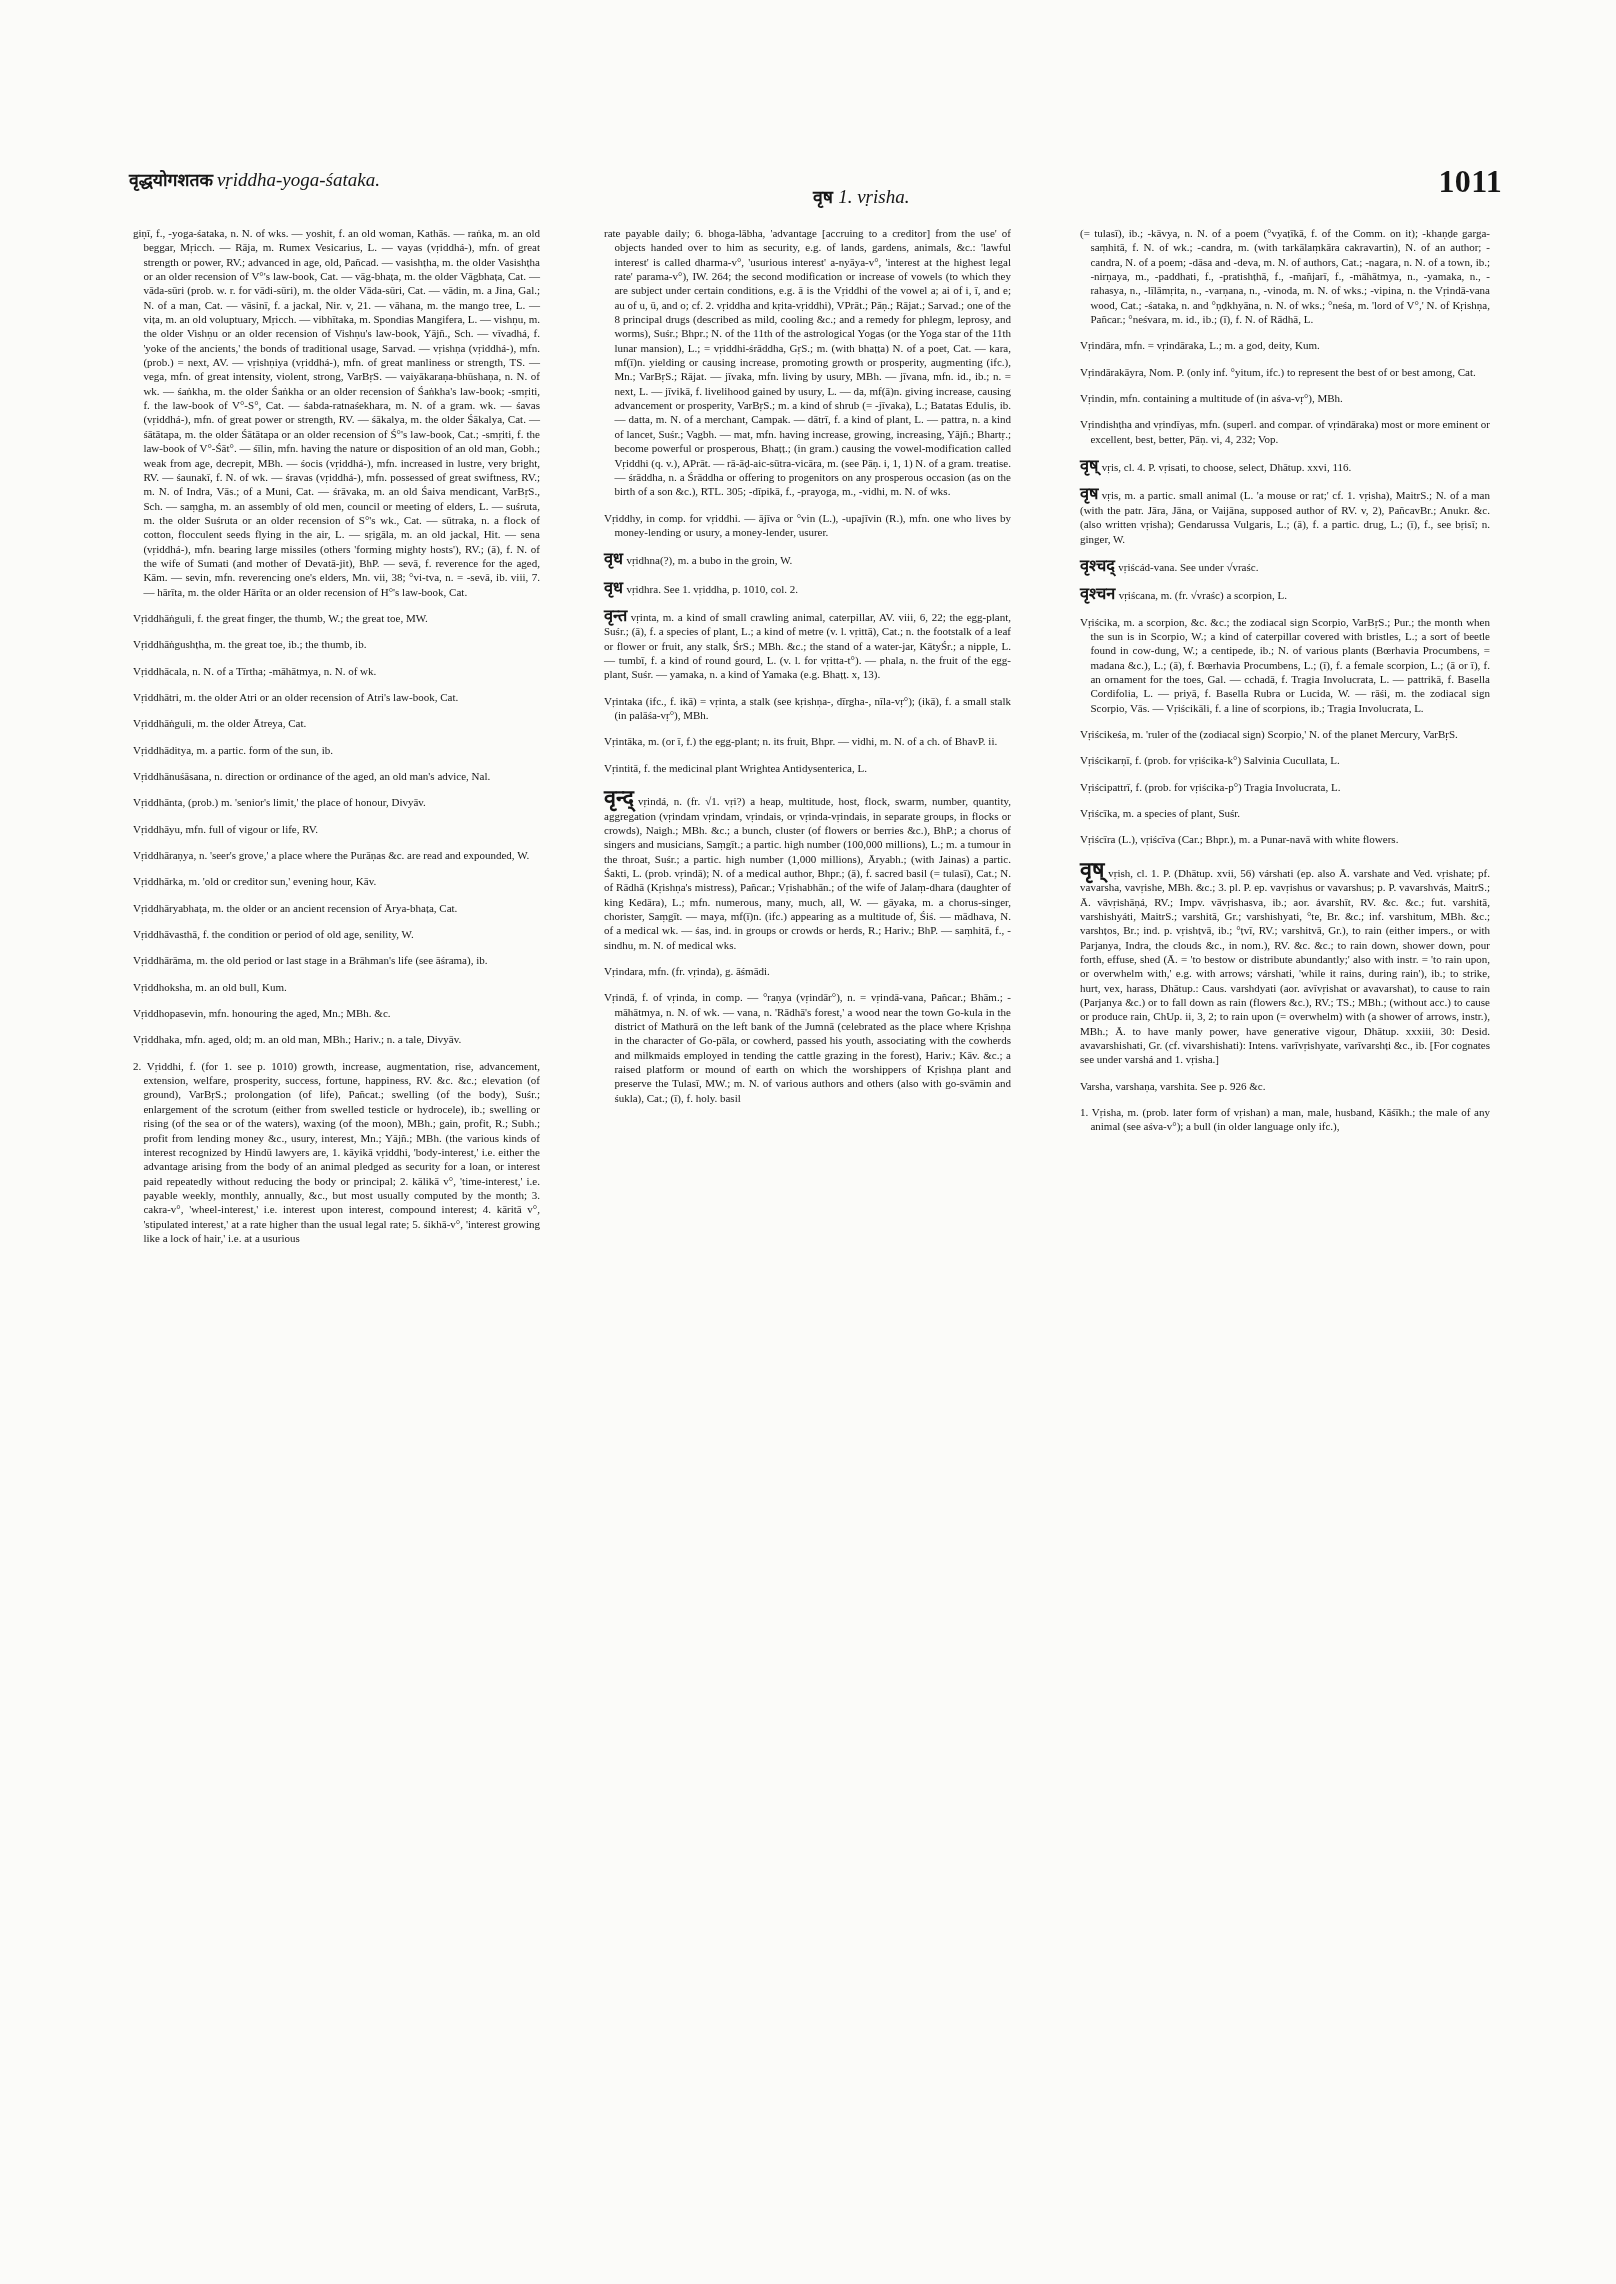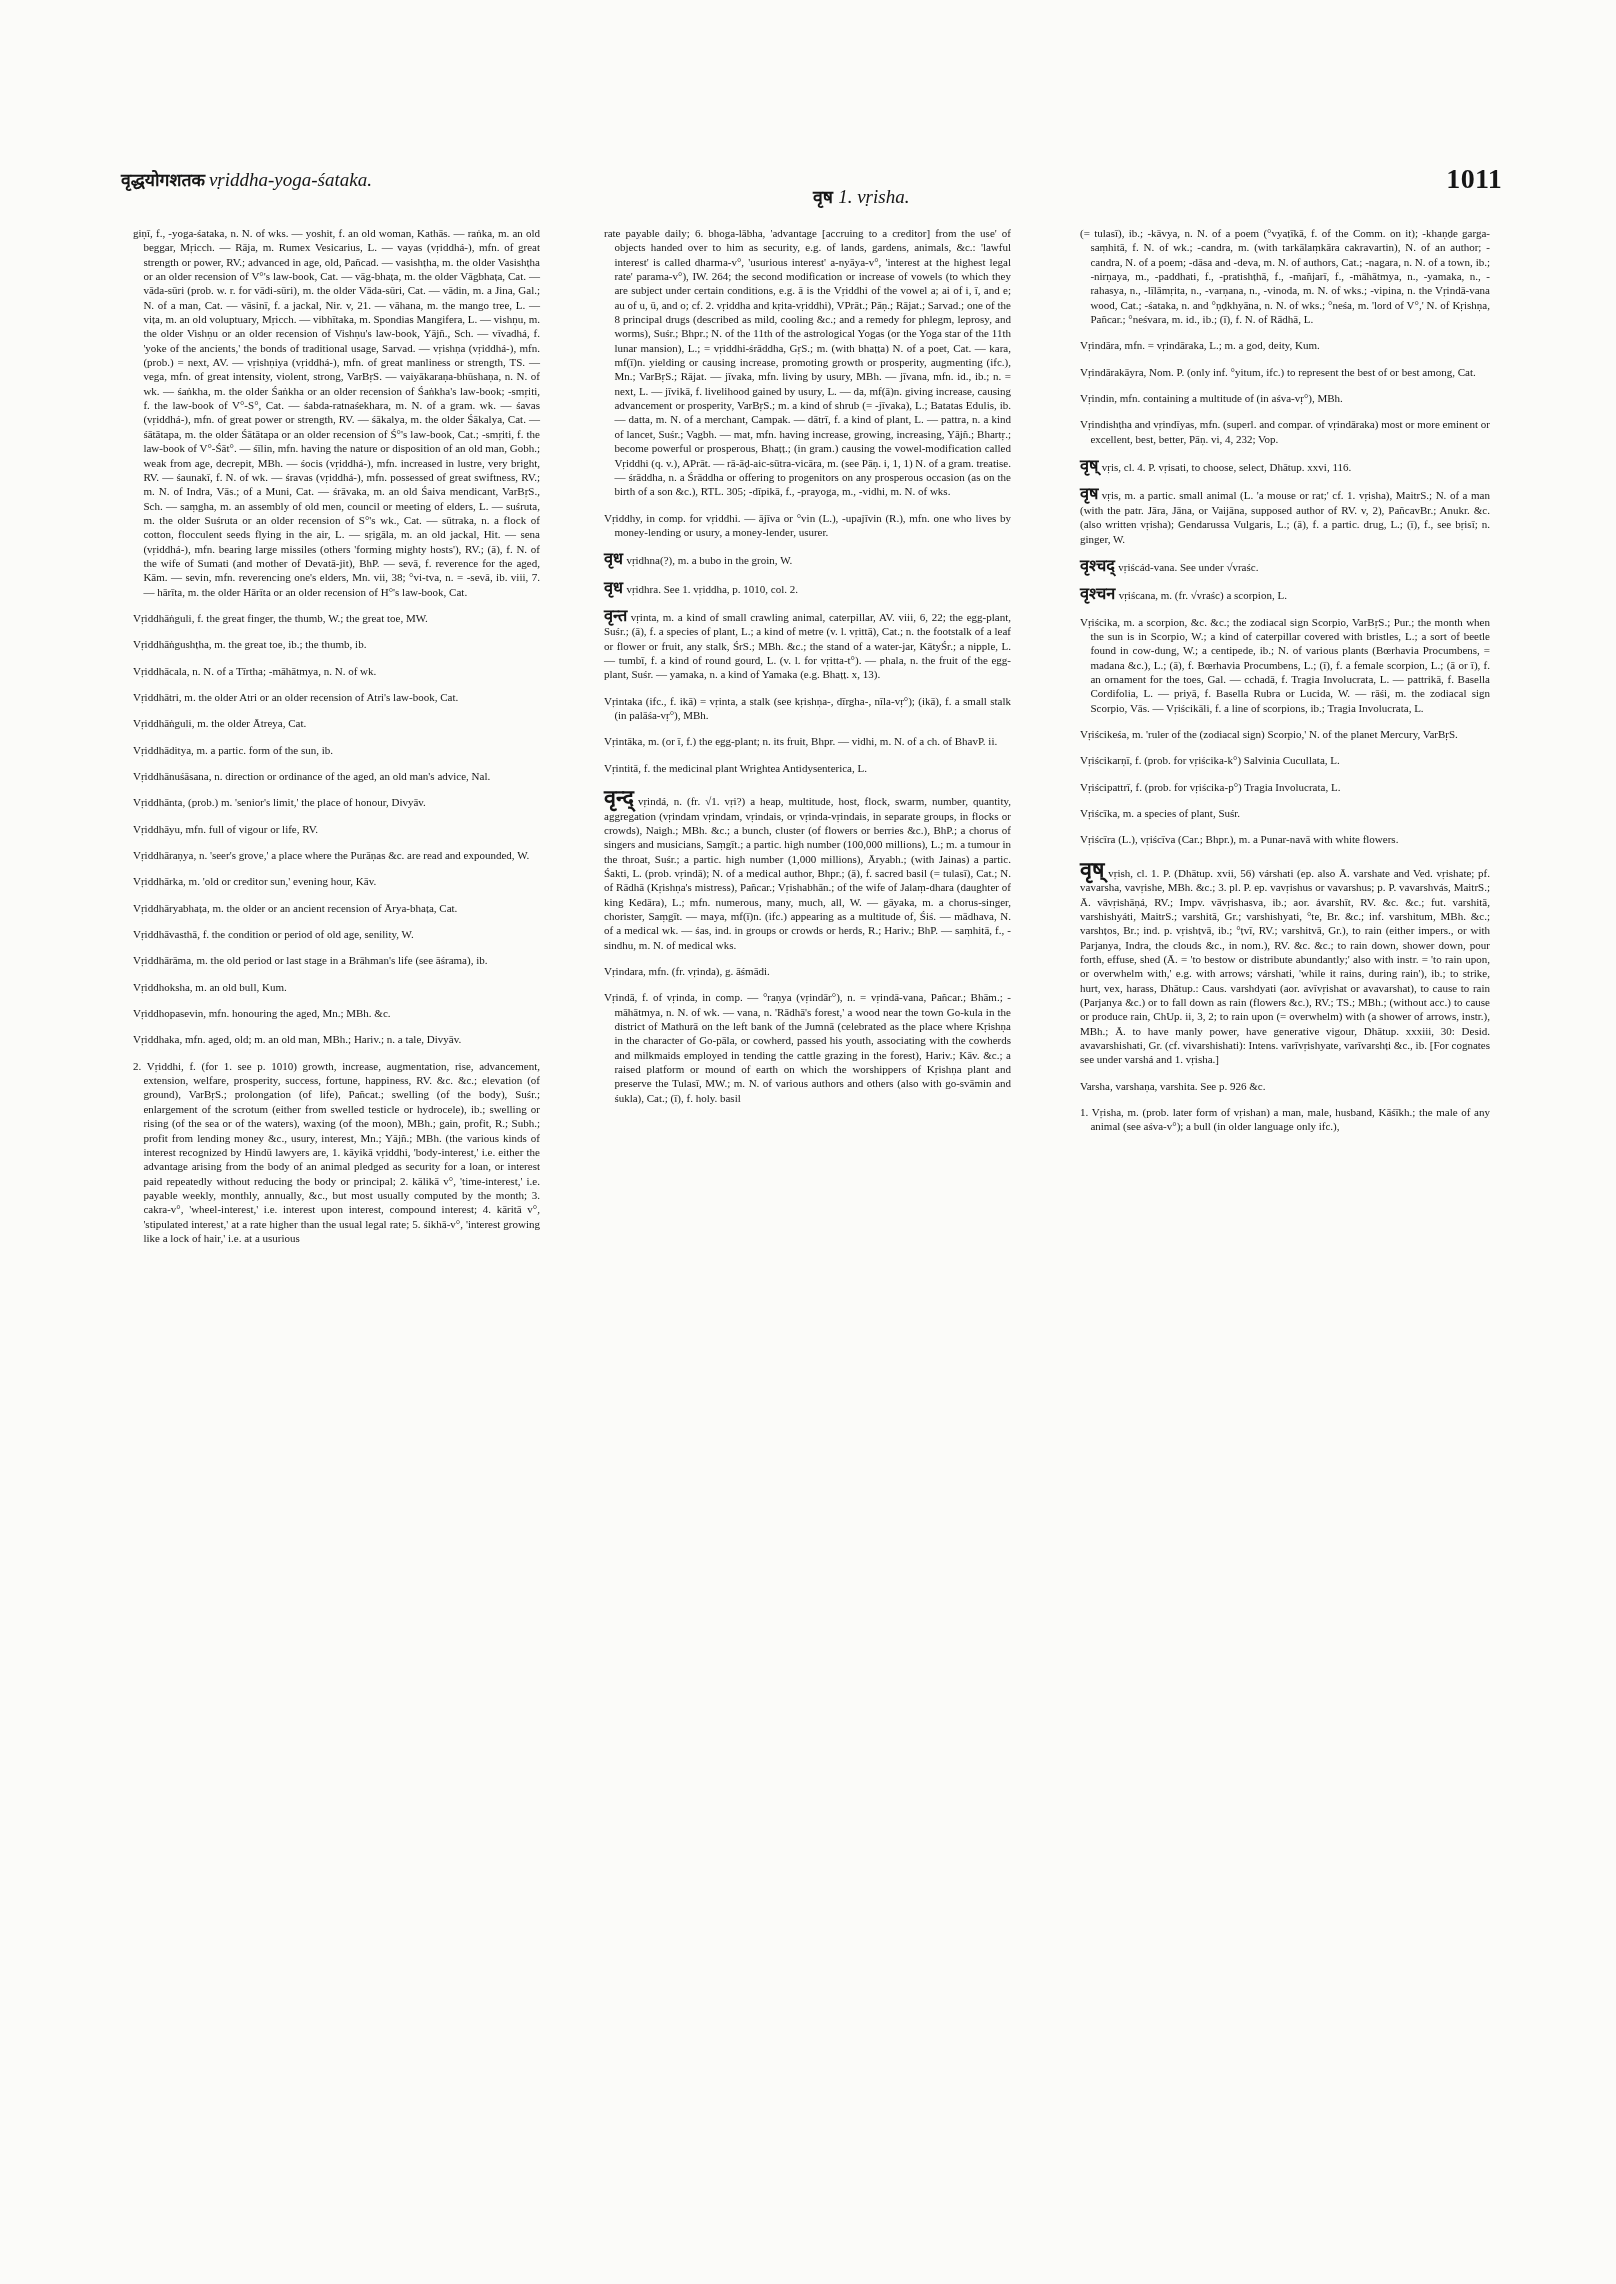--- a/index.html
+++ b/index.html
@@ -29,21 +29,21 @@
     height: 1998px;
   }
   
   .header {
     position: relative;
     height: 42px;
     margin-bottom: 10.4px;
   }
   .hdr-left {
     position: absolute;
-    left: 0; top: 0;
+    left: 8px; top: 0;
     font-size: 19px;
     font-style: italic;
     white-space: nowrap;
   }
   .hdr-left .deva {
     font-style: normal;
     font-weight: bold;
     font-size: 17.6px;
     margin-right: 3.9px;
   }
@@ -56,21 +56,21 @@
   }
   .hdr-mid .deva {
     font-style: normal;
     font-weight: bold;
     font-size: 17.6px;
     margin-right: 5.2px;
   }
   .hdr-page {
     position: absolute;
     right: 0; top: -3.9px;
-    font-size: 28px;
+    font-size: 32px;
     font-weight: bold;
     letter-spacing: 0.3px;
   }
   
   .cols {
     position: absolute;
     left: 0;
     top: 47px;
     width: 1381px;
     height: 1952px;

